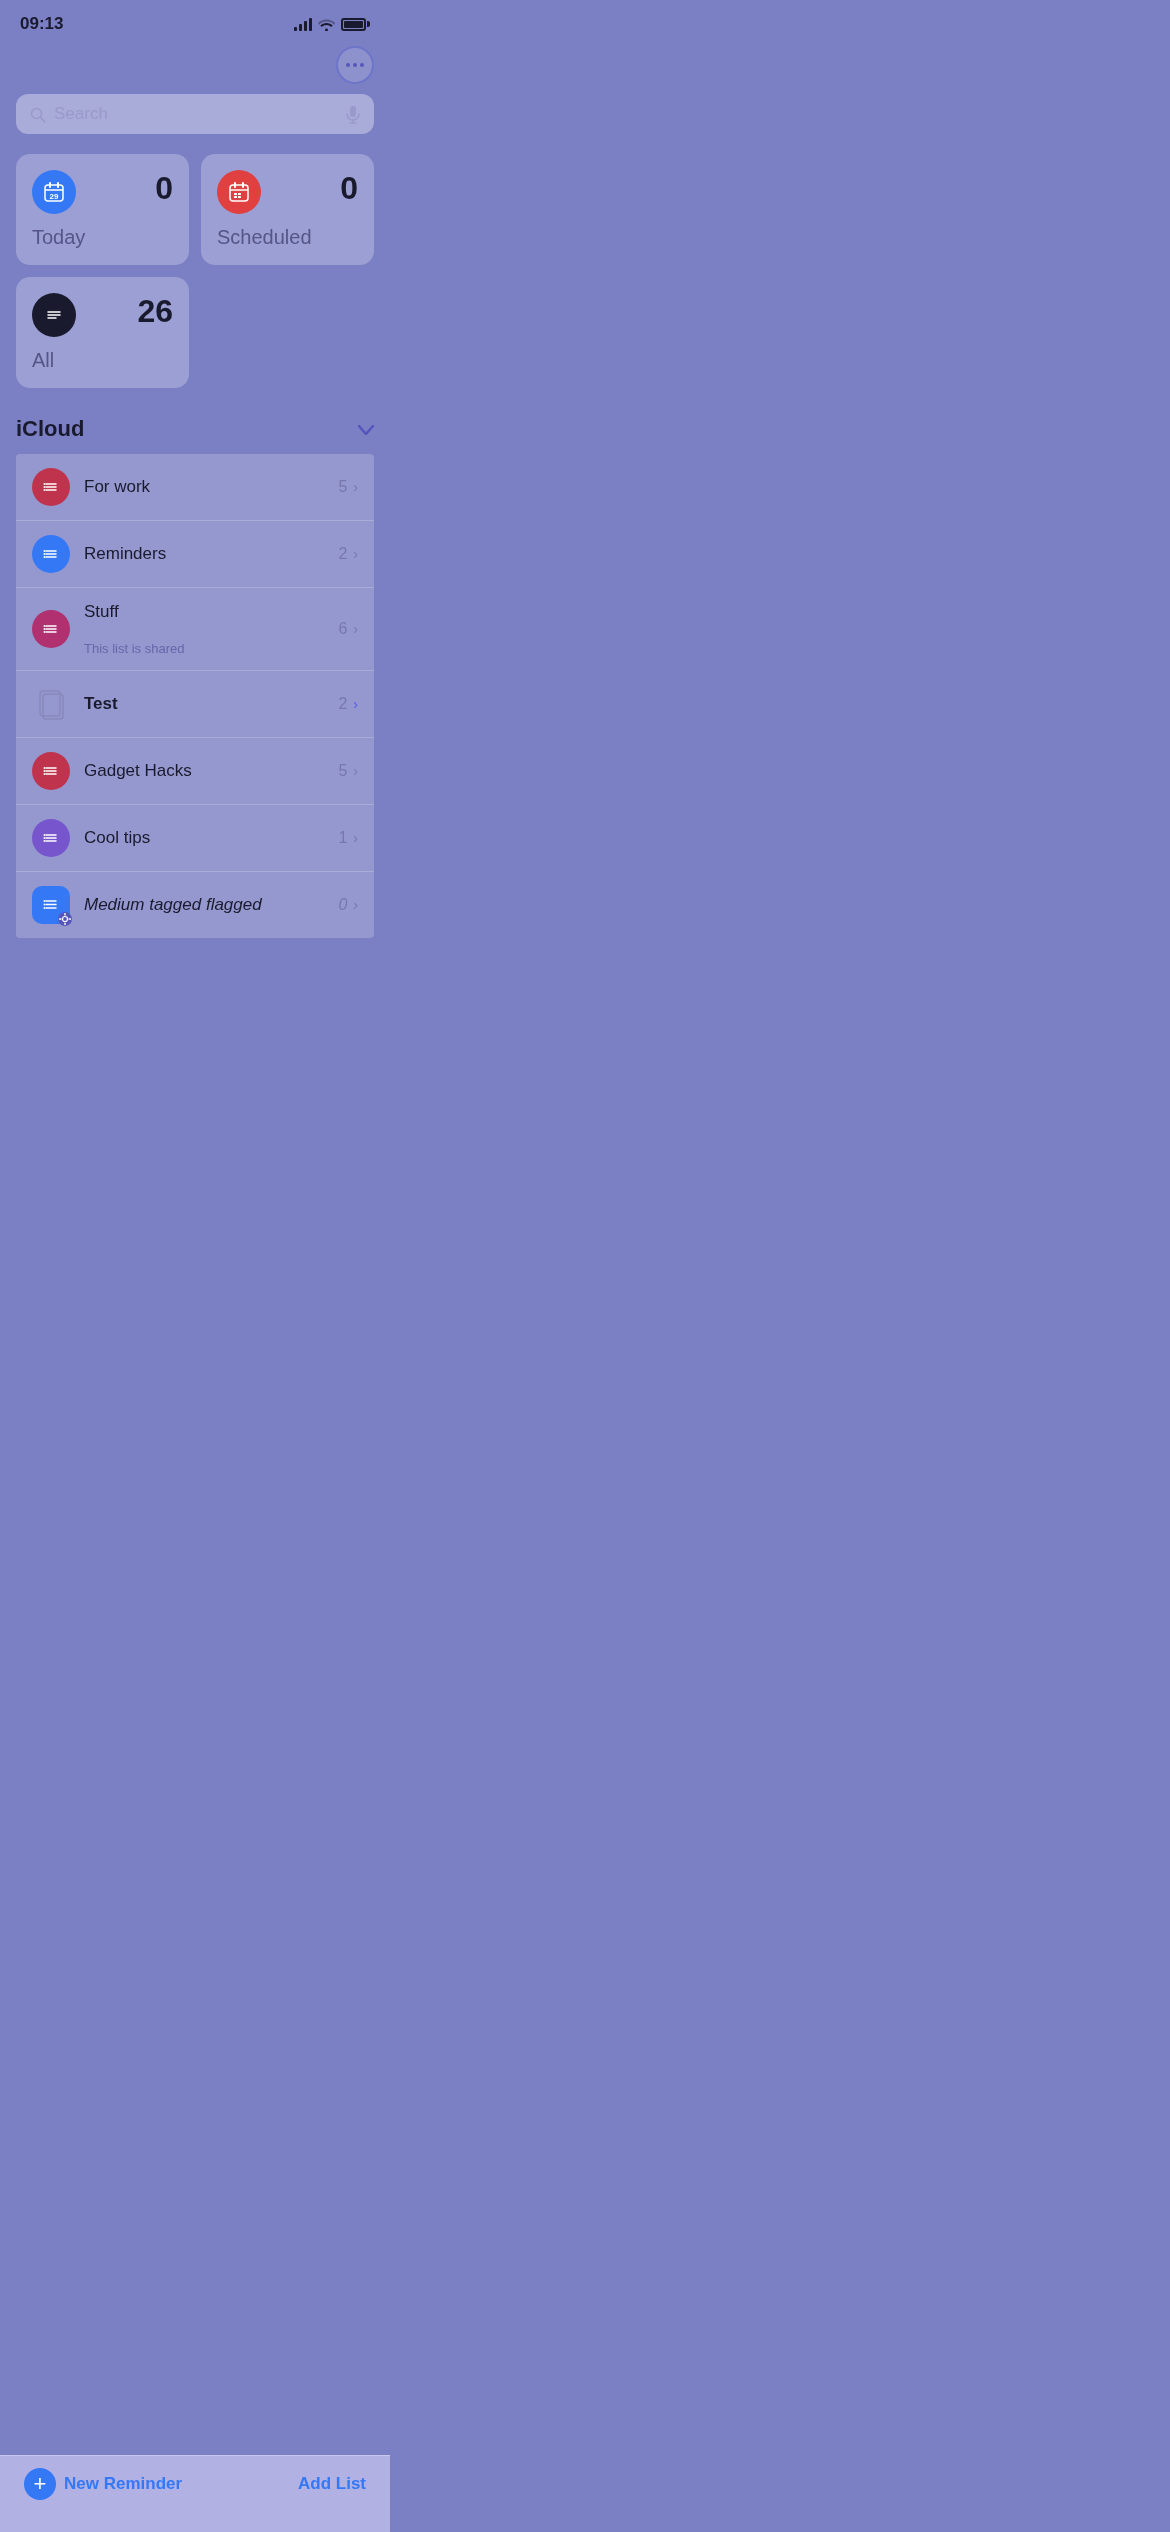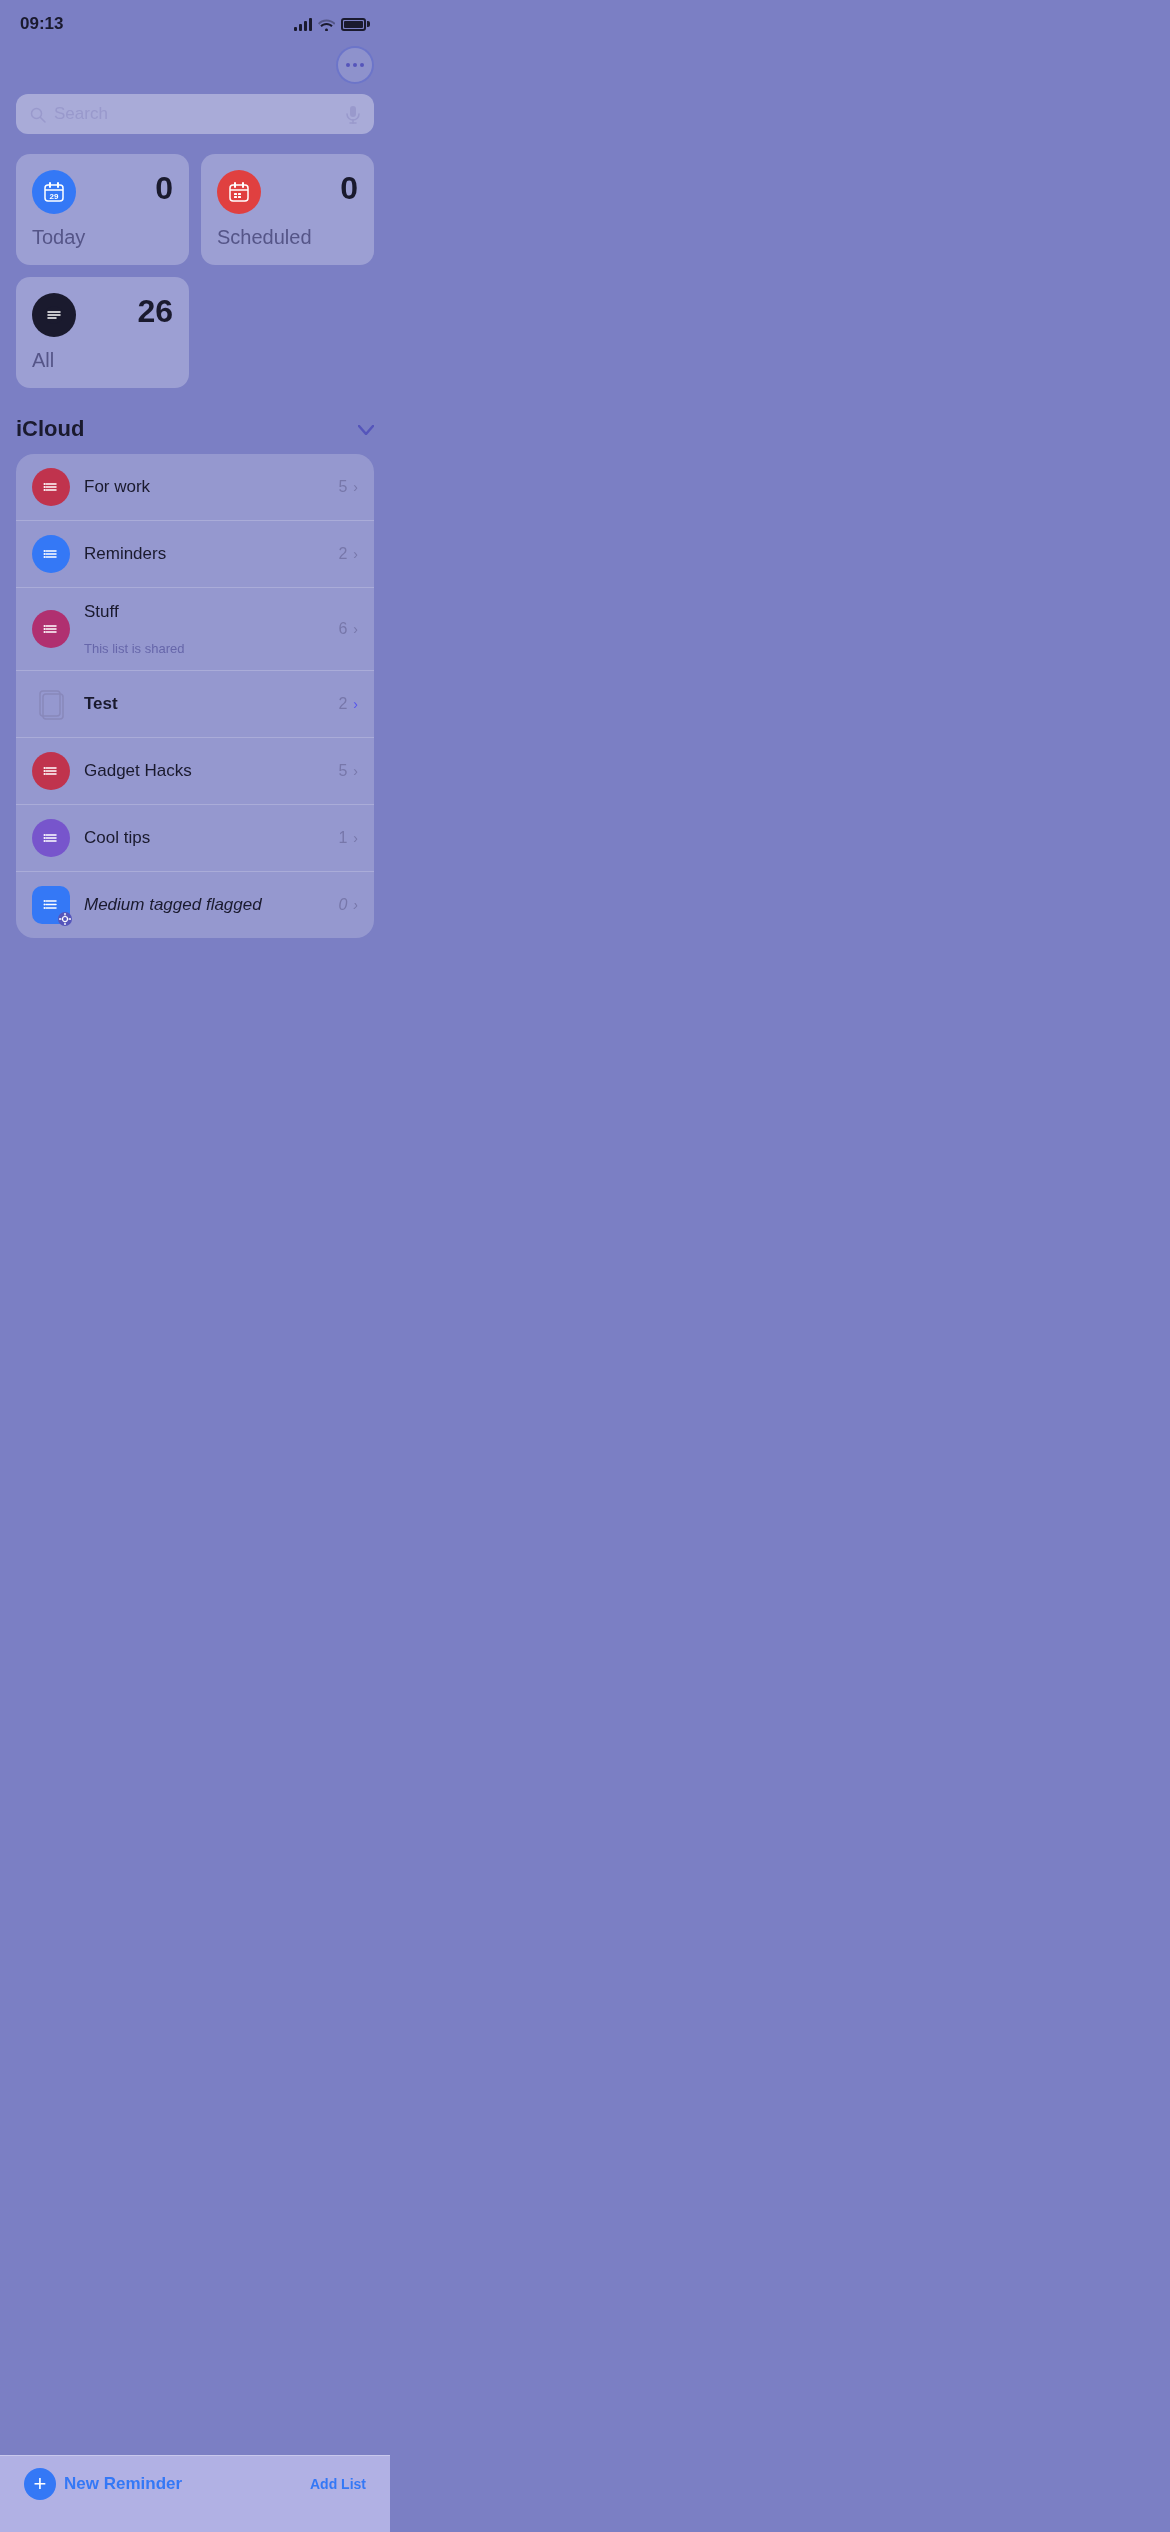--- a/index.html
+++ b/index.html
@@ -206,21 +206,21 @@
 
     .chevron-down {
       color: #5555bb;
       font-size: 18px;
       font-weight: 700;
     }
 
     
     .lists-container {
       background: rgba(255,255,255,0.2);
-      border-radius: 18px;
+      border-radius: 4px;
       margin: 0 16px;
       overflow: hidden;
     }
 
     .list-item {
       display: flex;
       align-items: center;
       padding: 14px 16px;
       border-bottom: 1px solid rgba(255,255,255,0.2);
       cursor: pointer;
@@ -324,21 +324,21 @@
       font-weight: 300;
     }
 
     .new-reminder-label {
       font-size: 17px;
       font-weight: 600;
       color: #3478f6;
     }
 
     .add-list-btn {
-      font-size: 14px;
+      font-size: 17px;
       font-weight: 600;
       color: #3478f6;
       cursor: pointer;
     }
 
     .bottom-spacer {
       height: 90px;
     }
 
     

